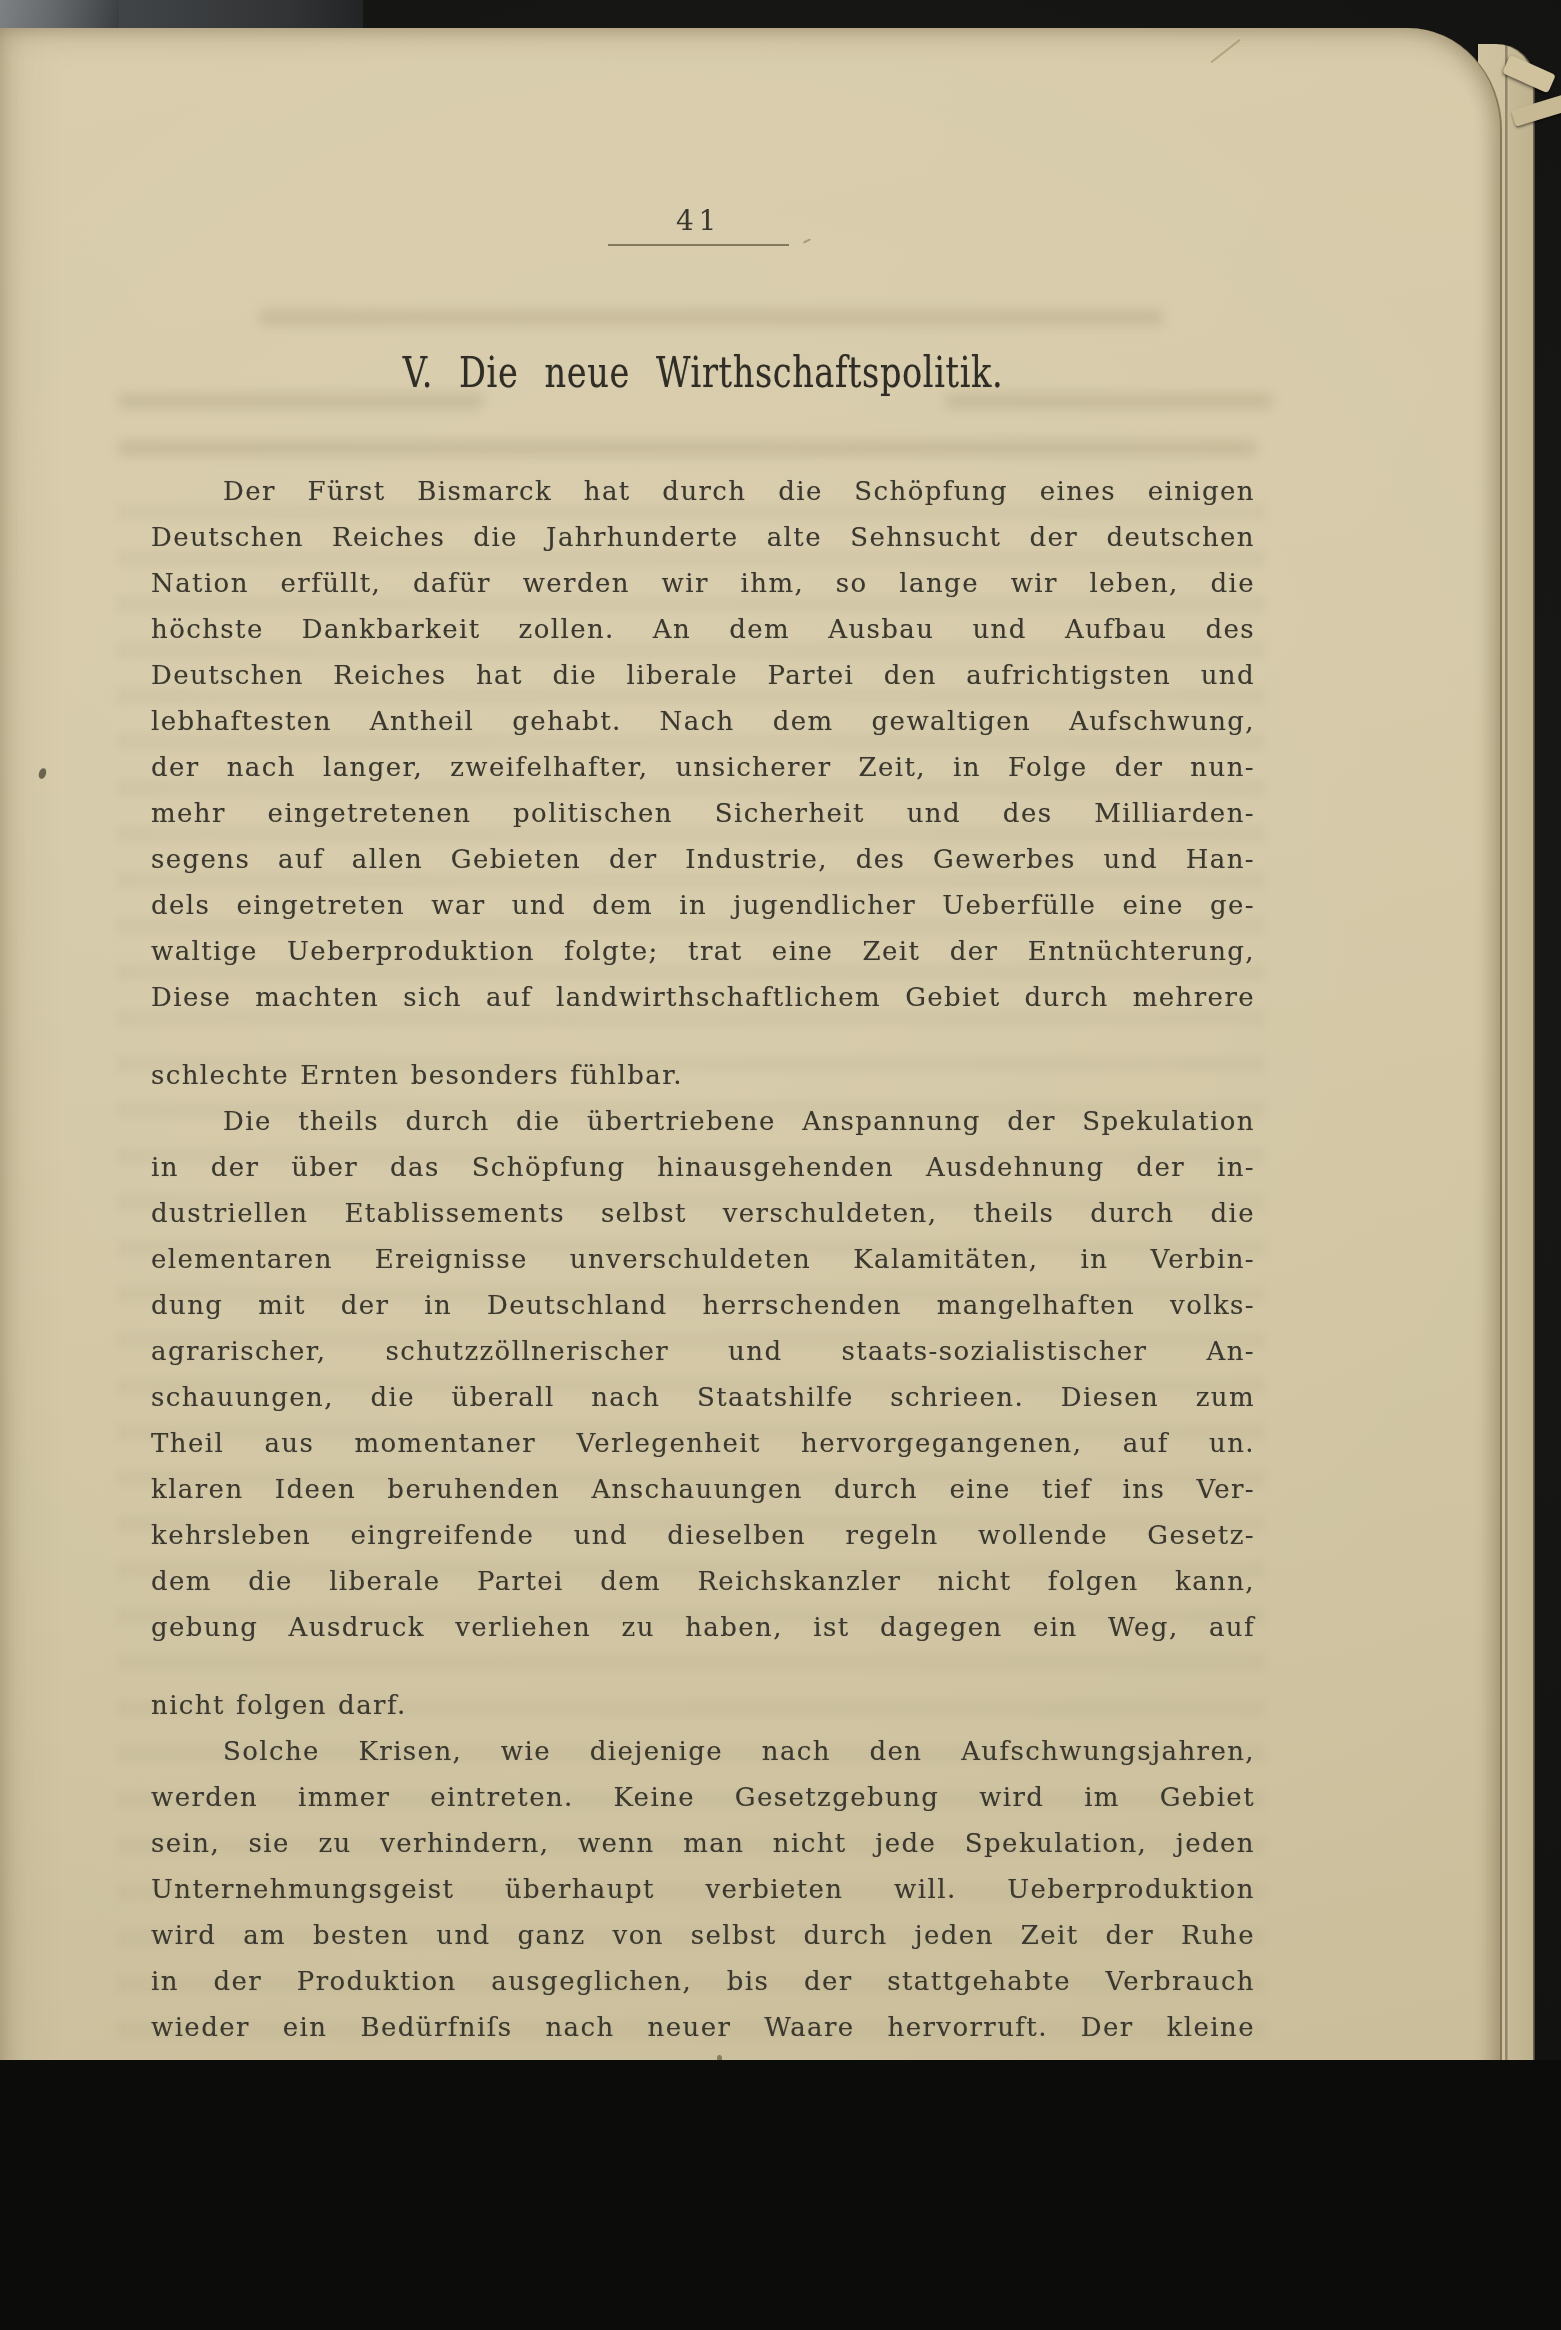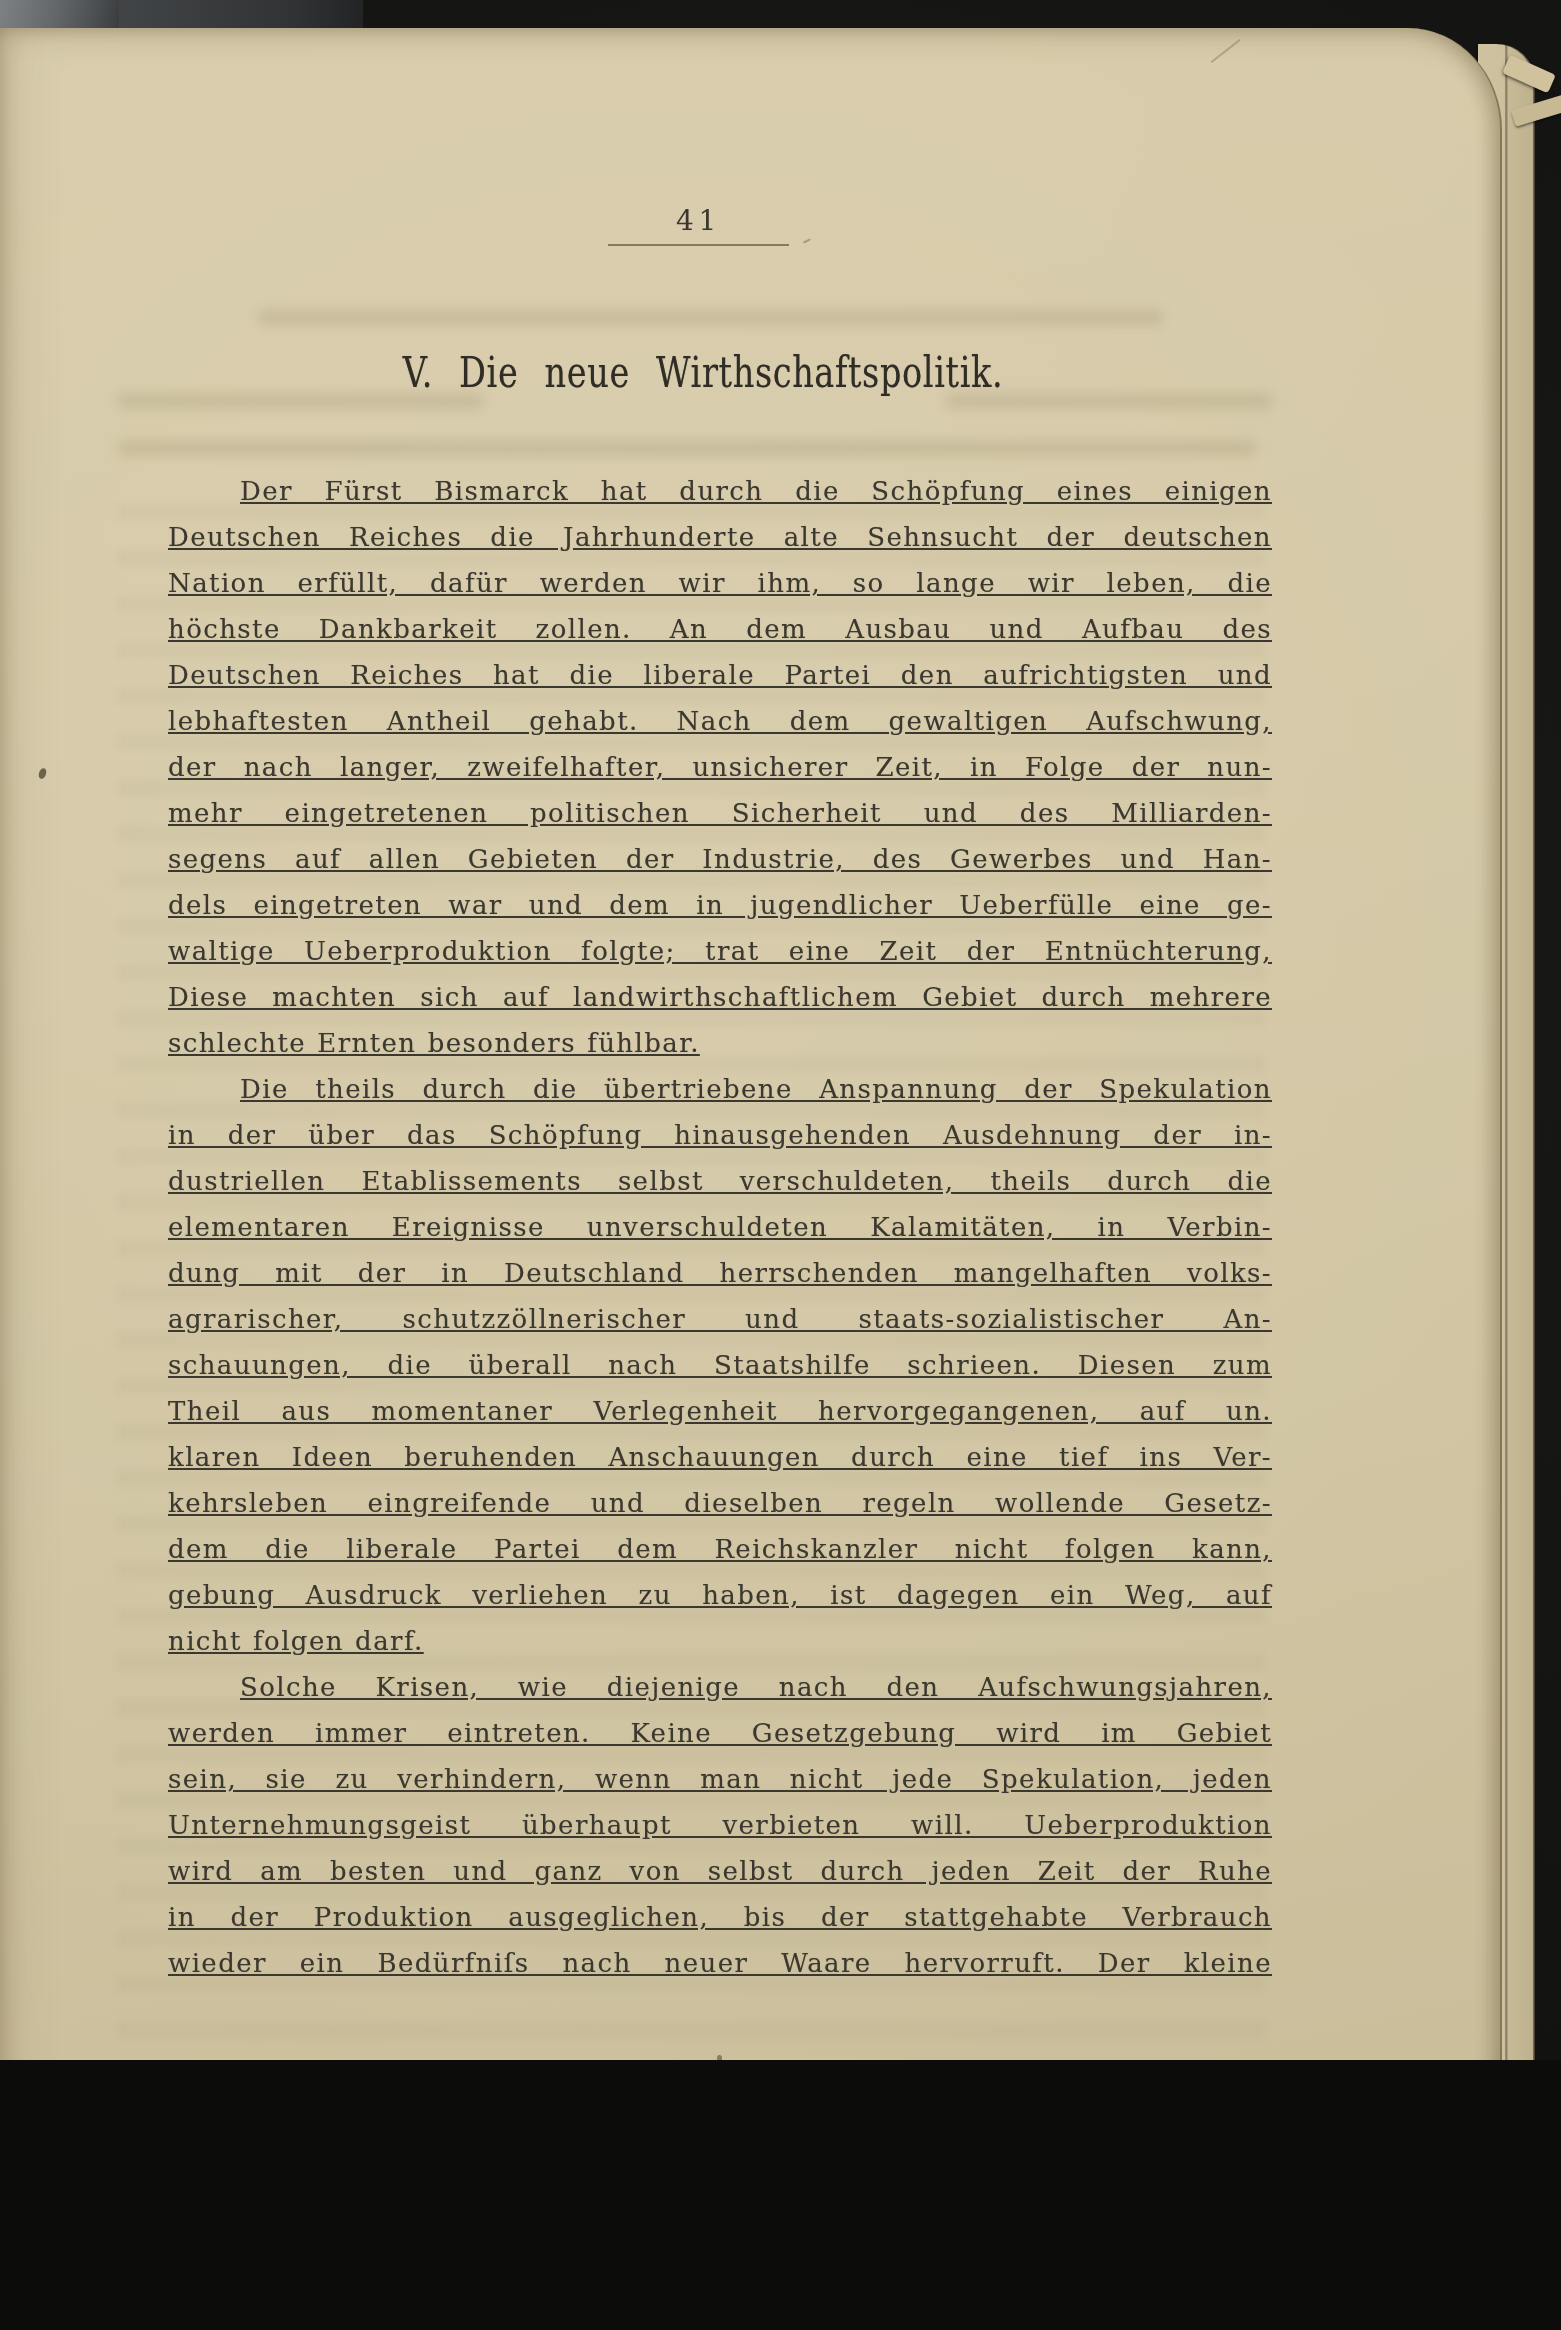--- a/index.html
+++ b/index.html
@@ -60,26 +60,26 @@
 
   
   .pagenum{left:608px;top:176px;width:181px;text-align:center;
     font-size:28px;letter-spacing:4.7px;color:#3a372e;}
   .pagenum-rule{left:608px;top:216px;width:181px;height:1.6px;
     background:rgba(96,86,60,.7);}
   .heading{left:151px;top:319px;width:1104px;text-align:center;
     font-size:43px;color:#302d26;letter-spacing:0.8px;word-spacing:19px;
     transform:scaleX(.78);transform-origin:50% 50%;white-space:nowrap;
     text-shadow:0 0 0.8px rgba(48,45,38,.45);}
-  .body-text{left:168px;top:440px;width:1104px;
+  .body-text{left:151px;top:440px;width:1104px;
     font-size:26px;line-height:46px;letter-spacing:1.4px;word-spacing:1.6px;
-    color:#3b382f;text-shadow:0 0 0.8px rgba(59,56,47,.35);text-decoration:underline;}
+    color:#3b382f;text-shadow:0 0 0.8px rgba(59,56,47,.35);}
   .line{text-align:justify;text-align-last:justify;white-space:nowrap;}
   .line.indent{text-indent:72px;}
-  .line.endpar{text-align-last:left;}
+  .line.endpar{text-align-last:left;margin-top:32px;}
 </style>
 </head>
 <body>
 
 <div class="scene">
 
   <div class="abs patch-light"></div>
   <div class="abs patch-dark"></div>
 
   <div class="abs under-pages"></div>

